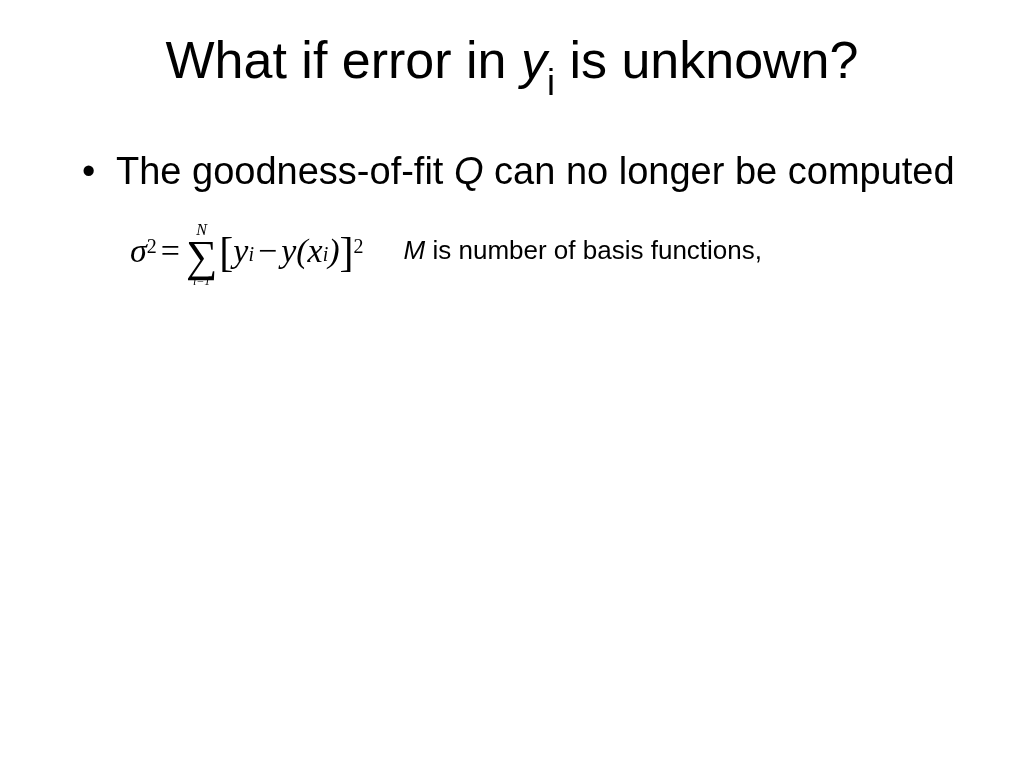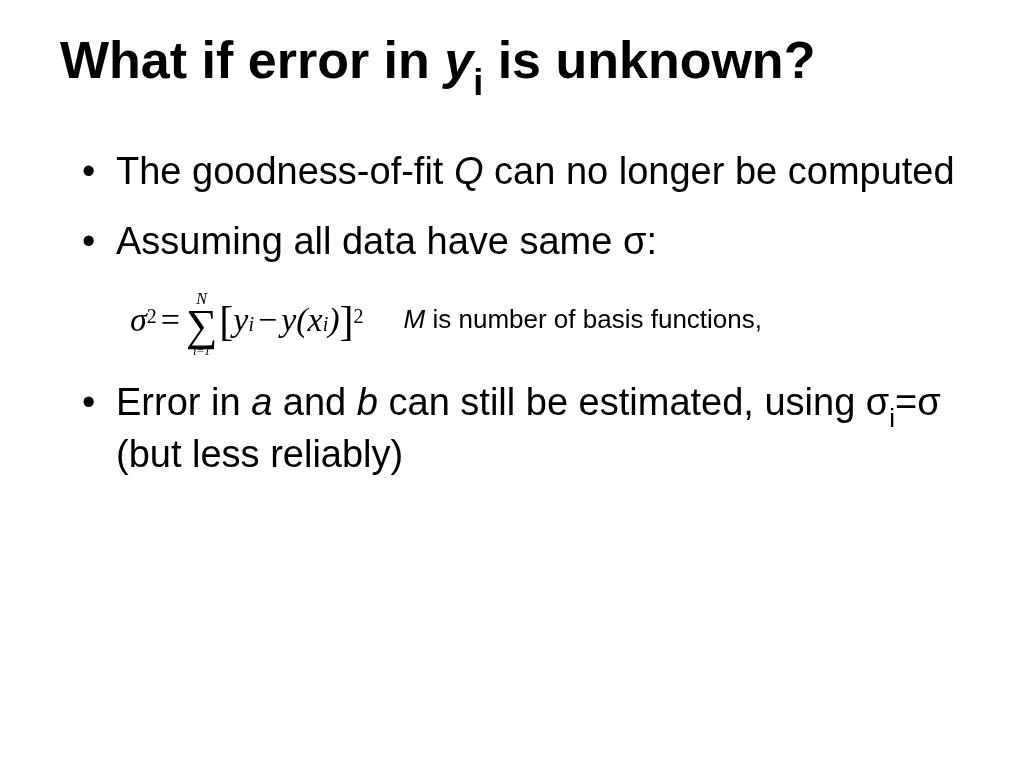--- a/index.html
+++ b/index.html
@@ -11,23 +11,23 @@
     font-family: Arial, Helvetica, sans-serif;
     color: #000000;
     overflow: hidden;
   }
   .slide {
     padding: 30px 60px 40px 60px;
     box-sizing: border-box;
   }
   .title {
     font-size: 52px;
-    text-align: left;
+    text-align: center;
     margin: 0 0 50px 0;
-    font-weight: bold;
+    font-weight: normal;
   }
   .title .ital { font-style: italic; }
   .title .sub { font-size: 36px; vertical-align: sub; position: relative; top: 6px; }
   ul.bullets {
     list-style: none;
     padding: 0;
     margin: 0 0 0 20px;
   }
   ul.bullets > li {
     position: relative;
@@ -103,23 +103,20 @@
   <h1 class="title">
     <span>What if error in </span><span class="ital">y</span><span class="sub">i</span><span> is unknown?</span>
   </h1>
 
   <ul class="bullets">
 
     <li>
       <span>The goodness-of-fit </span><span class="ital">Q</span><span> can no longer be computed</span>
     </li>
 
-    <li>
-      <span>Assuming all data have same σ:</span>
-    </li>
 
   </ul>
 
   <div class="eq-row">
     <div class="equation">
       <span class="sigma">σ</span>
         <span class="sup">2</span>
       <span class="op"> = </span>
       <span class="sum">
         <span class="sum-top">N</span>
@@ -137,19 +134,14 @@
         <span class="sup">2</span>
     </div>
 
     <div class="note">
       <div>
         <span class="ital">M</span><span> is number of basis functions,</span>
       </div>
     </div>
   </div>
 
-  <ul class="bullets">
-    <li>
-      <span>Error in </span><span class="ital">a</span><span> and </span><span class="ital">b</span><span> can still be estimated, using σ</span><span class="sub2">i</span><span>=σ  (but less reliably)</span>
-    </li>
-  </ul>
 
 </div>
 
 </body></html>

